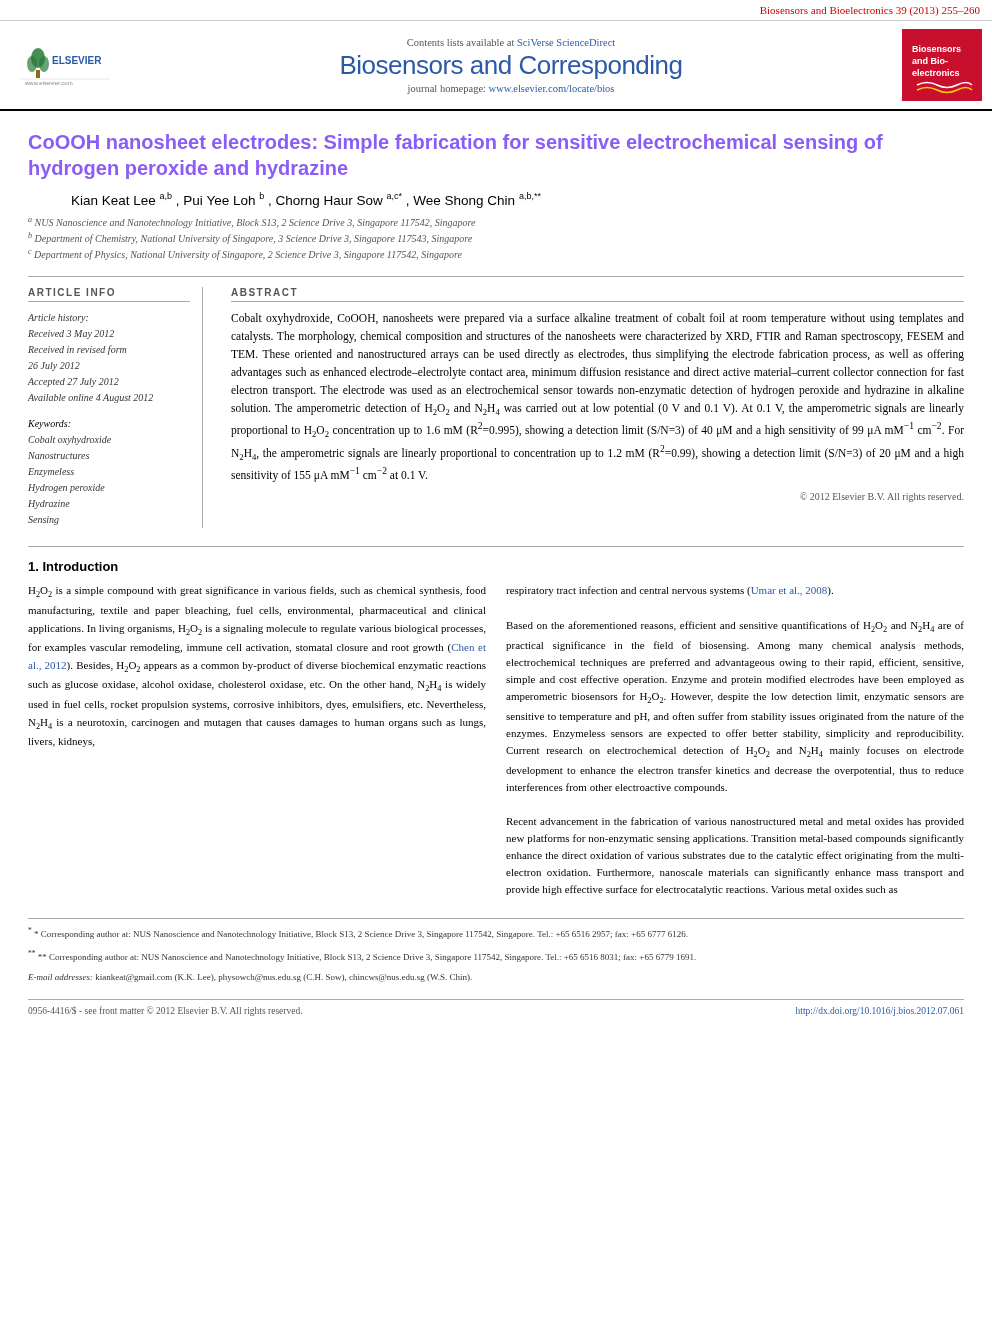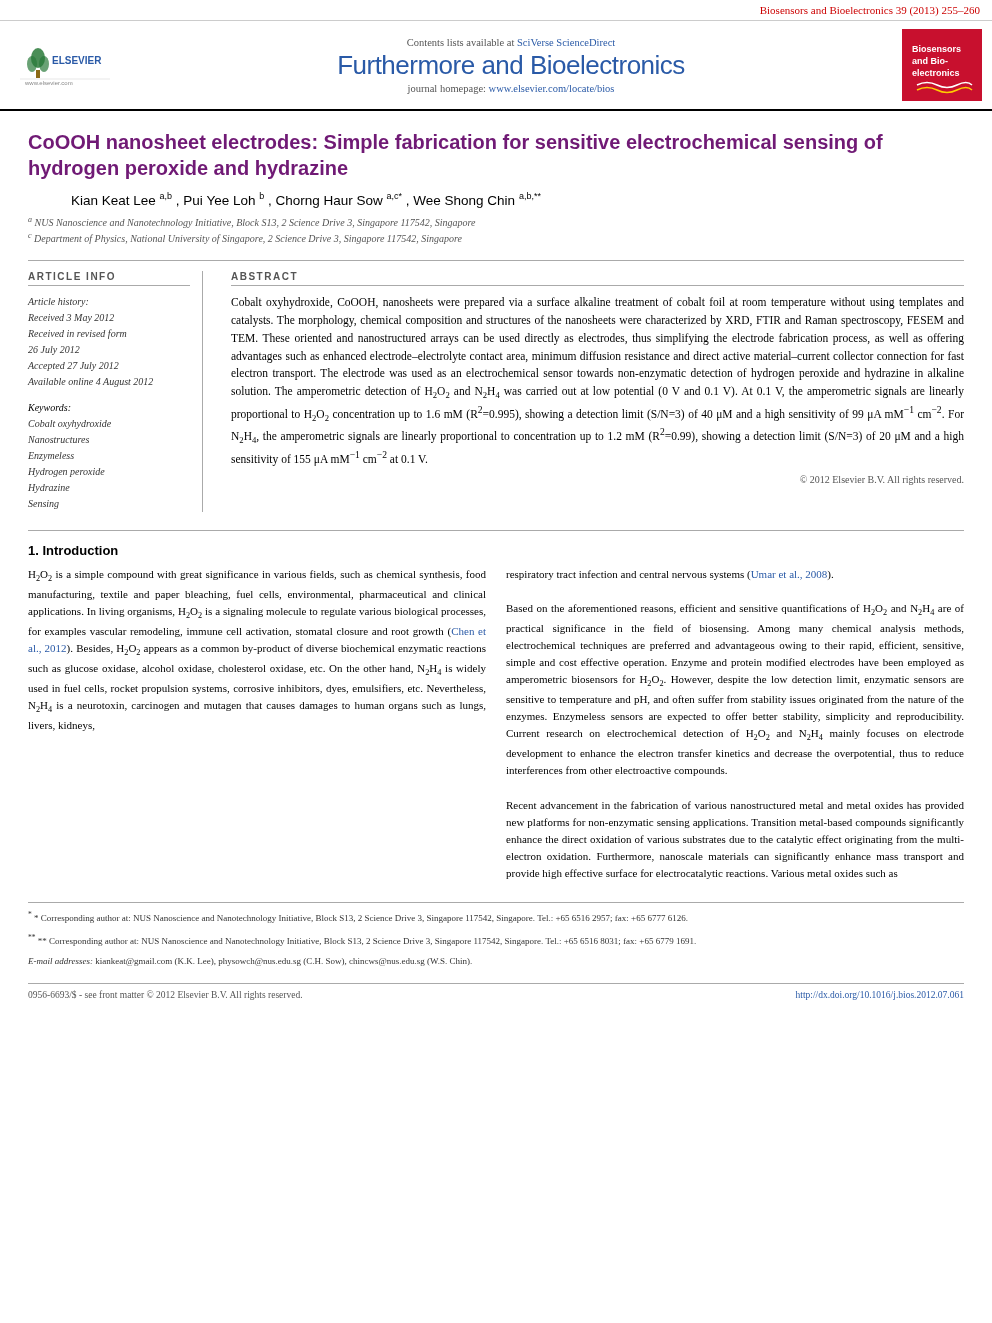--- a/index.html
+++ b/index.html
@@ -85,21 +85,21 @@
     
     .article-content {
       padding: 18px 28px 18px 28px;
     }
 
     
     .article-title {
       font-size: 20px;
       font-weight: bold;
       font-family: Arial, sans-serif;
-      color: #701a75;
+      color: #8b5cf6;
       line-height: 1.3;
       margin-bottom: 10px;
     }
 
     
     .article-authors {
       font-size: 13.5px;
       color: #000;
       margin-bottom: 6px;
       font-family: Arial, sans-serif;
@@ -275,21 +275,21 @@
       <line x1="0" y1="35" x2="90" y2="35" stroke="#ccc" stroke-width="0.5"></line>
       <text x="5" y="41" font-family="Arial" font-size="6" fill="#888">www.elsevier.com</text>
     </svg>
   </div>
 
   <div class="journal-header-center">
     <div class="sciverse-line">
       <span>Contents lists available at</span>
       <span class="sciverse-link">SciVerse ScienceDirect</span>
     </div>
-    <div class="journal-title-main">Furthermore and Bioelectronics</div>
+    <div class="journal-title-main">Biosensors and Corresponding</div>
     <div class="journal-homepage-line">
       <span>journal homepage:</span>
       <span class="homepage-link">www.elsevier.com/locate/bios</span>
     </div>
   </div>
 
   <div class="journal-header-right">
     <div class="journal-logo-box">
 
       <svg width="70" height="70" viewBox="0 0 70 70">
@@ -312,20 +312,23 @@
   <div class="article-authors">
     <span>Kian Keat Lee </span><span class="author-sup">a,b</span>
     <span>, Pui Yee Loh </span><span class="author-sup">b</span>
     <span>, Chorng Haur Sow </span><span class="author-sup">a,c*</span>
     <span>, Wee Shong Chin </span><span class="author-sup">a,b,**</span>
   </div>
 
   <div class="affiliations">
     <span class="affil-line">
       <sup style="font-size:8px;">a</sup> NUS Nanoscience and Nanotechnology Initiative, Block S13, 2 Science Drive 3, Singapore 117542, Singapore
+    </span>
+    <span class="affil-line">
+      <sup style="font-size:8px;">b</sup> Department of Chemistry, National University of Singapore, 3 Science Drive 3, Singapore 117543, Singapore
     </span>
     <span class="affil-line">
       <sup style="font-size:8px;">c</sup> Department of Physics, National University of Singapore, 2 Science Drive 3, Singapore 117542, Singapore
     </span>
   </div>
 
   <div class="two-col">
 
     <div class="col-left">
       <div class="section-label">ARTICLE INFO</div>
@@ -429,17 +432,17 @@
     <div class="footnote-block">
       <sup>**</sup> <span>** Corresponding author at: NUS Nanoscience and Nanotechnology Initiative, Block S13, 2 Science Drive 3, Singapore 117542, Singapore. Tel.: +65 6516 8031; fax: +65 6779 1691.</span>
     </div>
     <div class="footnote-block">
       <span class="italic">E-mail addresses:</span>
       <span>kiankeat@gmail.com (K.K. Lee), physowch@nus.edu.sg (C.H. Sow), chincws@nus.edu.sg (W.S. Chin).</span>
     </div>
   </div>
 
   <div class="bottom-bar">
-    <span>0956-6693/$ - see front matter © 2012 Elsevier B.V. All rights reserved.</span>
+    <span>0956-4416/$ - see front matter © 2012 Elsevier B.V. All rights reserved.</span>
     <span style="color:#2a5aa7;">http://dx.doi.org/10.1016/j.bios.2012.07.061</span>
   </div>
 
 </div>
 
 </body></html>

